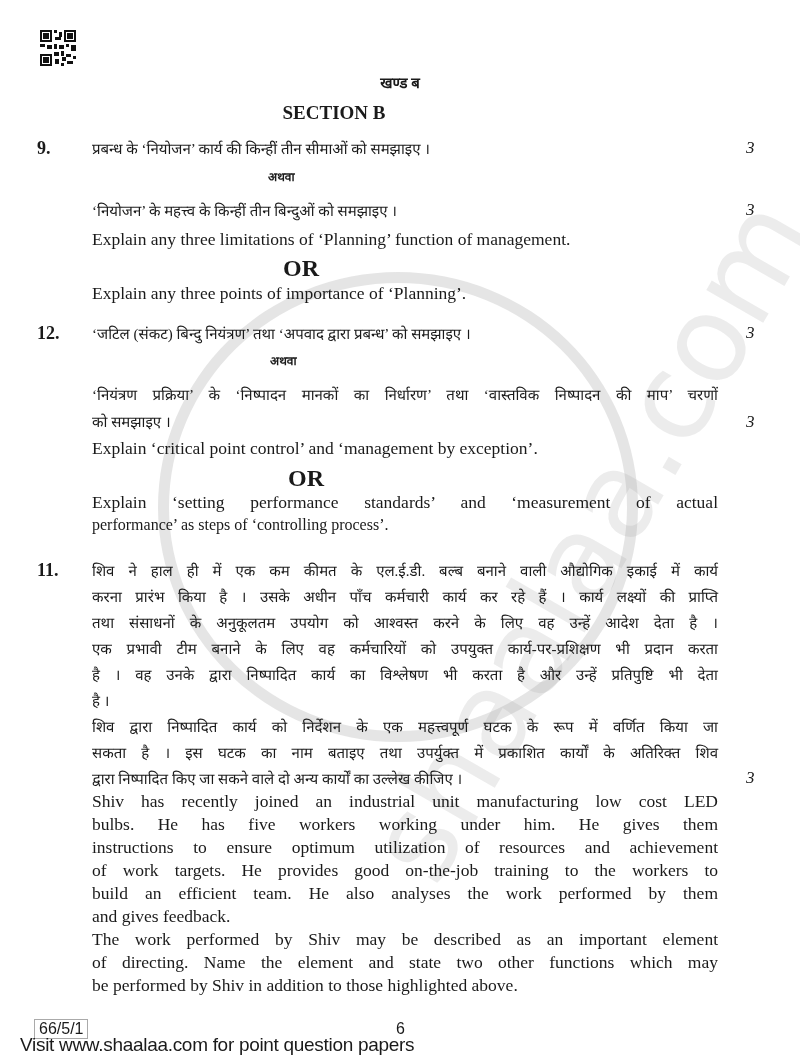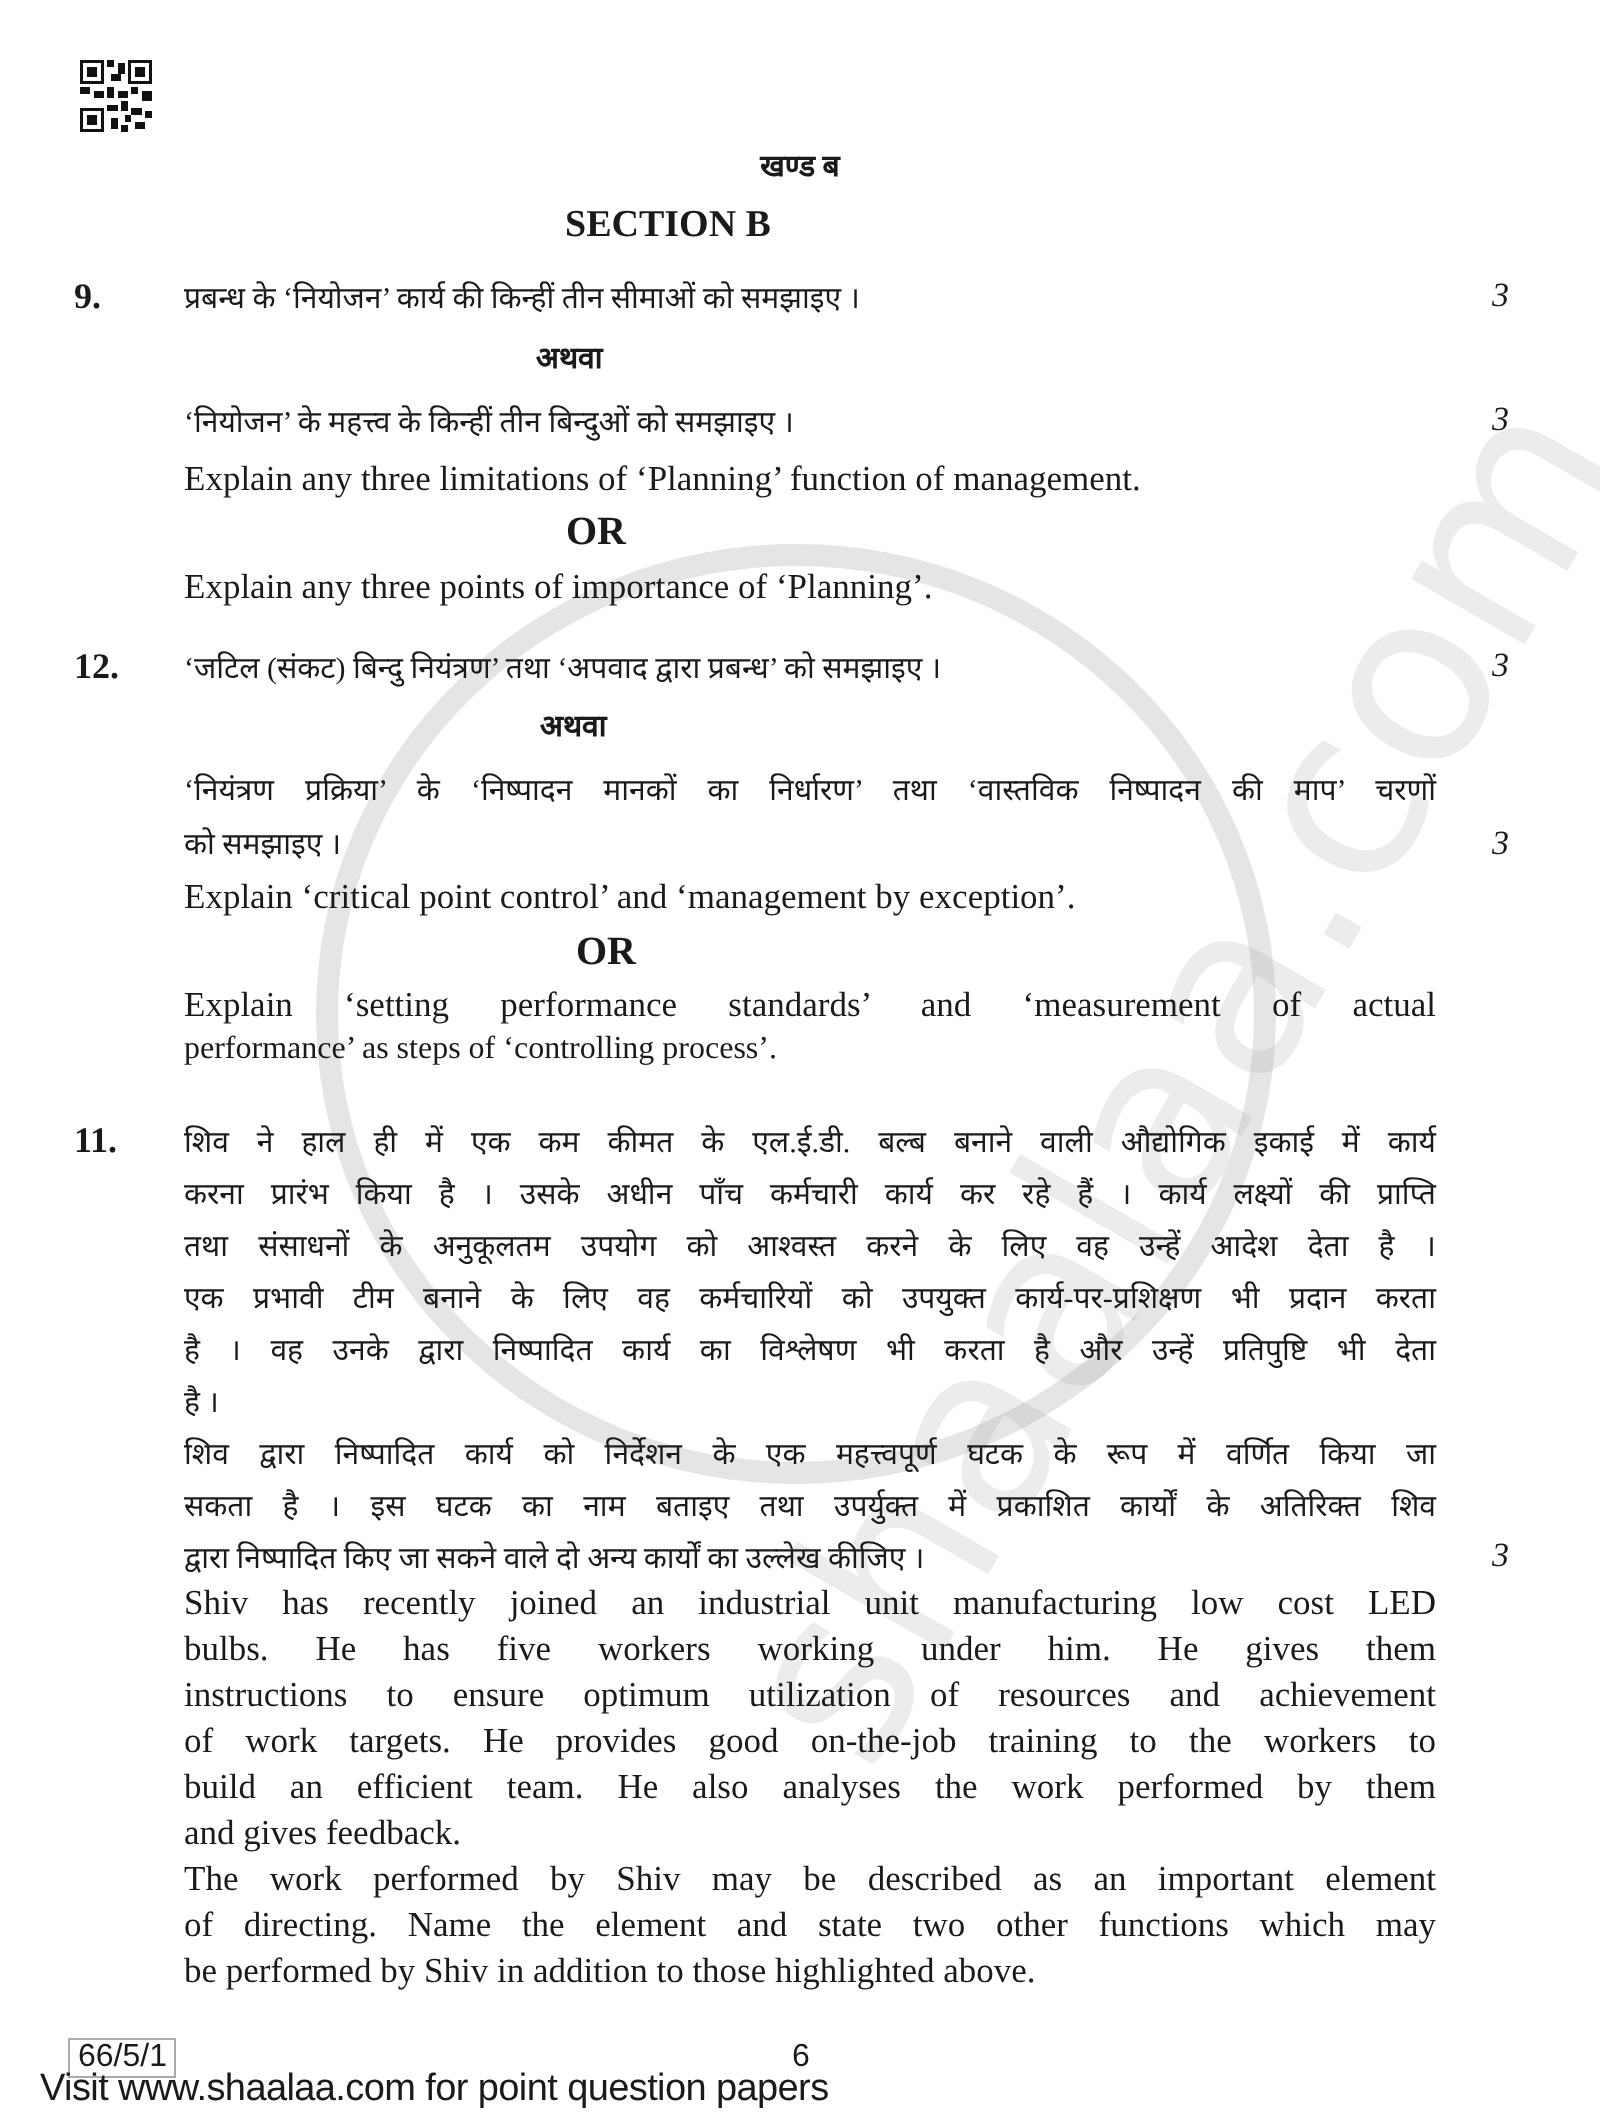--- a/index.html
+++ b/index.html
@@ -10,22 +10,22 @@
   .hi { font-family: Liberation Serif, serif; }
   .en { font-family: "Liberation Serif", "DejaVu Serif", serif; }
   .sec-hi { top: 72px; left: 0; width: 800px; text-align: center; font-size: 15px; font-weight: bold; }
   .sec-en { top: 102px; left: 0; width: 668px; text-align: center; font-size: 19px; font-weight: bold; }
   .qnum { left: 37px; font-size: 18px; font-weight: bold; }
   .line { left: 92px; font-size: 16px; white-space: nowrap; }
   .line.hi { font-size: 15px; }
   .just { left: 92px; width: 626px; font-size: 17.5px; text-align: justify; text-align-last: justify; white-space: nowrap; }
   .just.hi { font-size: 15px; }
   .mark { left: 746px; font-size: 17px; font-style: italic; }
-  .or-hi { font-size: 15px; font-weight: bold; }
-  .or-en { font-size: 20px; font-weight: bold; }
+  .or-hi { font-size: 12px; font-weight: bold; }
+  .or-en { font-size: 24px; font-weight: bold; }
   .watermark { left: 158px; top: 272px; width: 480px; height: 470px; border-radius: 50%;
                border: 11px solid rgba(180,180,180,0.35); box-sizing: border-box; pointer-events: none; }
   .wm-text { left: 210px; top: 470px; font-family: "DejaVu Sans", sans-serif; font-size: 120px;
              color: rgba(170,170,170,0.22); transform: rotate(-60deg); transform-origin: center; pointer-events: none;
              white-space: nowrap; }
   .footer-code { left: 34px; top: 1019px; font-family: "Liberation Sans", sans-serif; font-size: 16px;
                  border: 1px solid #aaa; padding: 0 4px; line-height: 18px; }
   .footer-page { left: 396px; top: 1020px; font-family: "Liberation Sans", sans-serif; font-size: 16px; }
   .footer-visit { left: 20px; top: 1034px; font-family: "Liberation Sans", sans-serif; font-size: 19px; letter-spacing: -0.3px; }
 </style>

